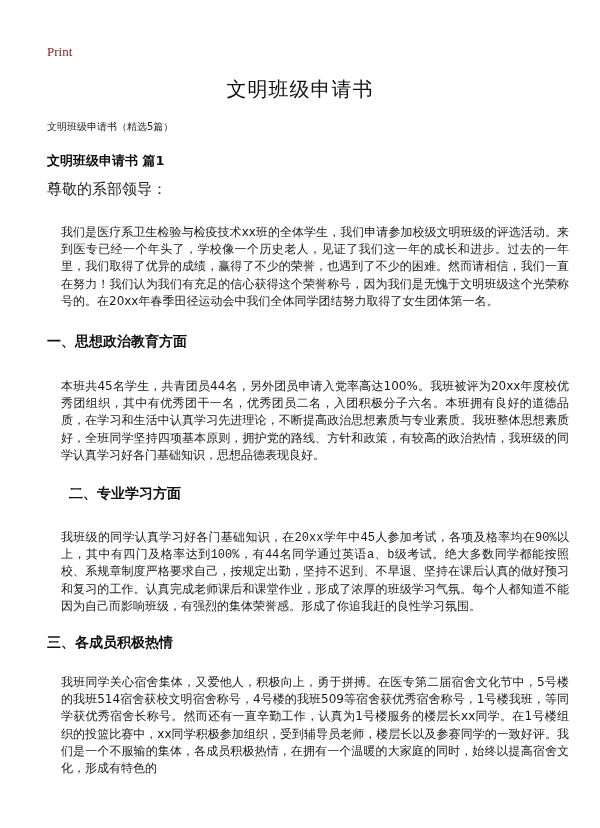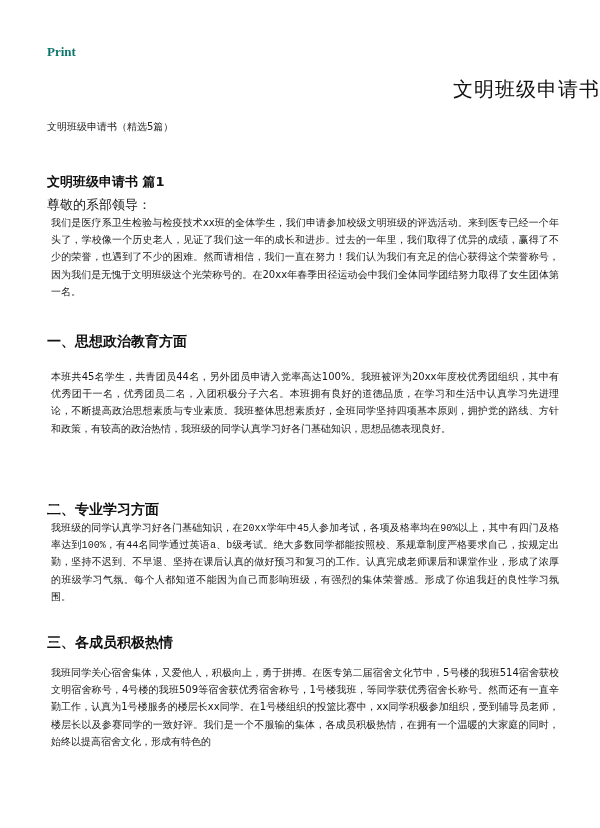--- a/index.html
+++ b/index.html
@@ -2,48 +2,48 @@
 <html><head>
   <meta charset="utf-8">
   <style>
     html, body { margin: 0; padding: 0; background: #ffffff; }
     body {
       width: 600px; height: 828px; overflow: hidden; position: relative;
       font-family: "DejaVu Sans", sans-serif; color: #111;
     }
     .print-link {
       position: absolute; left: 47px; top: 44px;
-      font-family: "Liberation Serif", serif; font-size: 13px; color: #0f766e; font-weight: bold;
+      font-family: "Liberation Serif", serif; font-size: 13px; color: #7f1d1d;
     }
     .doc-title {
       position: absolute; left: 0; width: 600px; top: 76px;
-      text-align: right; font-size: 20px; font-weight: normal; letter-spacing: 1px;
+      text-align: center; font-size: 20px; font-weight: normal; letter-spacing: 1px;
       margin: 0; color: #111;
     }
     .subtitle {
       position: absolute; left: 47px; top: 120px; font-size: 10px; color: #222;
     }
     .article-title {
-      position: absolute; left: 47px; top: 152px; font-size: 13px; font-weight: bold; color: #111; margin-top: 21px;
+      position: absolute; left: 47px; top: 152px; font-size: 13px; font-weight: bold; color: #111;
     }
     .greeting {
-      position: absolute; left: 47px; top: 196px; font-size: 13px; color: #222;
+      position: absolute; left: 47px; top: 180px; font-size: 15px; color: #222;
     }
     .para {
       position: absolute; left: 47px; width: 508px;
-      font-size: 10px; line-height: 17.2px; color: #1a1a1a;
-      text-align: justify; margin: 4px;
+      font-size: 12px; line-height: 17.2px; color: #1a1a1a;
+      text-align: justify; margin: 14px;
     }
     .section-heading {
       position: absolute; left: 47px; font-size: 14px; font-weight: bold; color: #111; margin: 0;
     }
     #p1 { top: 210px; }
     #h1 { top: 333px; }
     #p2 { top: 364px; }
-    #h2 { top: 501px; }
+    #h2 { top: 485px; margin-left: 22px; }
     #p3 { top: 516px; font-family: Liberation Mono, monospace; }
     #h3 { top: 634px; }
     #p4 { top: 660px; }
   </style>
 </head>
 <body>
 
 <div class="print-link">Print</div>
 
 <h1 class="doc-title">文明班级申请书</h1>

